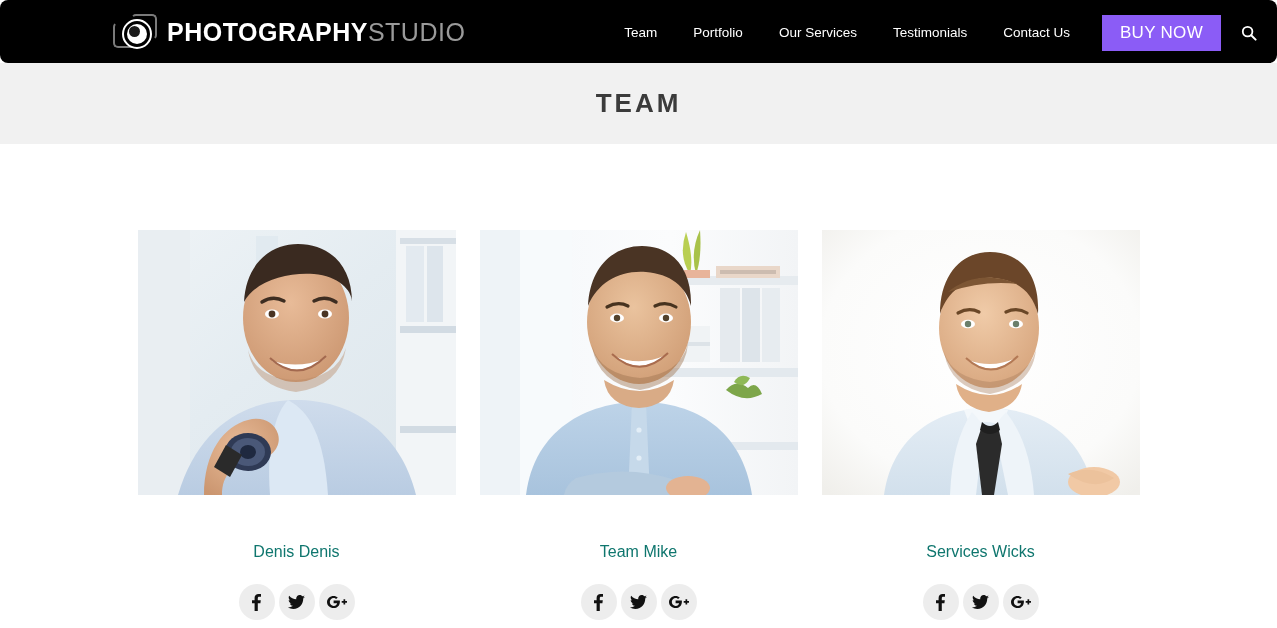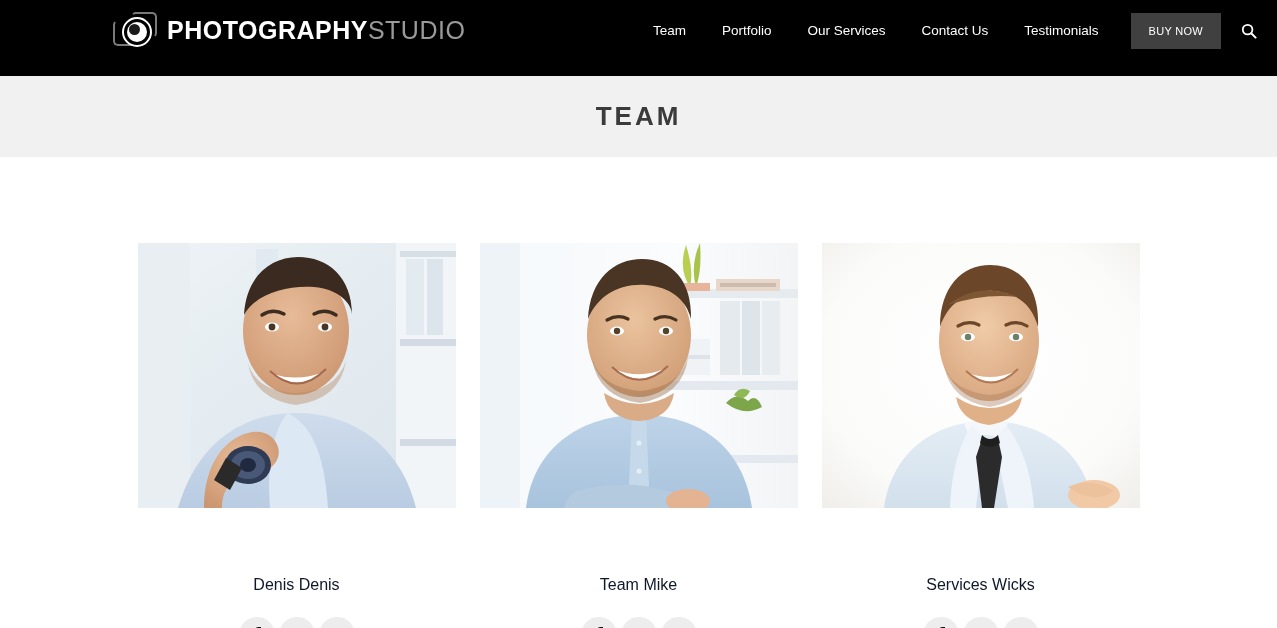--- a/index.html
+++ b/index.html
@@ -6,25 +6,26 @@
   html, body {
     width: 1277px;
     height: 628px;
     overflow: hidden;
     background: #ffffff;
     font-family: "Liberation Sans", sans-serif;
   }
 
   
   .site-header {
-    height: 76px;
+    height: 63px;
     background: #000000;
     display: flex;
-    align-items: flex-start;
+    align-items: flex-end;
     position: relative;
+    border-radius: 8px;
   }
   .logo-wrap {
     display: flex;
     align-items: center;
     margin-left: 113px;
     height: 61px;
   }
   .logo-mark {
     position: relative;
     width: 46px;
@@ -101,23 +102,23 @@
   .nav-link {
     color: #ffffff;
     font-size: 13.5px;
     text-decoration: none;
     padding: 0 18px;
     line-height: 61px;
     white-space: nowrap;
     cursor: pointer;
   }
   .buy-now-btn {
-    background: #404040;
+    background: #8b5cf6;
     color: #ffffff;
-    font-size: 11px;
+    font-size: 17px;
     border: none;
     height: 36px;
     padding: 0 18px;
     margin-left: 14px;
     cursor: pointer;
     font-family: "Liberation Sans", sans-serif;
     letter-spacing: 0.3px;
   }
   .search-btn {
     width: 56px;
@@ -160,23 +161,23 @@
     width: 318px;
     text-align: center;
   }
   .photo-frame {
     width: 318px;
     height: 265px;
     overflow: hidden;
     position: relative;
   }
   .member-name {
-    margin-top: 68px;
+    margin-top: 48px;
     font-size: 16px;
-    color: #0f172a;
+    color: #0f766e;
     font-weight: normal;
   }
   .social-row {
     margin-top: 23px;
     display: flex;
     justify-content: center;
     gap: 2px;
   }
   .social-btn {
     width: 36px;
@@ -207,22 +208,22 @@
     </span>
     <span class="logo-text">
       <span class="lt-bold">PHOTOGRAPHY</span><span class="lt-light">STUDIO</span>
     </span>
   </a>
 
   <nav class="main-nav">
     <a class="nav-link">Team</a>
     <a class="nav-link">Portfolio</a>
     <a class="nav-link">Our Services</a>
+    <a class="nav-link">Testimonials</a>
     <a class="nav-link">Contact Us</a>
-    <a class="nav-link">Testimonials</a>
 
     <button class="buy-now-btn">BUY NOW</button>
 
     <button class="search-btn">
       <svg width="16" height="16" viewBox="0 0 16 16">
         <circle cx="6.6" cy="6.6" r="4.8" fill="none" stroke="#ffffff" stroke-width="1.8"></circle>
         <line x1="10.2" y1="10.2" x2="14.6" y2="14.6" stroke="#ffffff" stroke-width="2" stroke-linecap="round"></line>
       </svg>
     </button>
   </nav>

